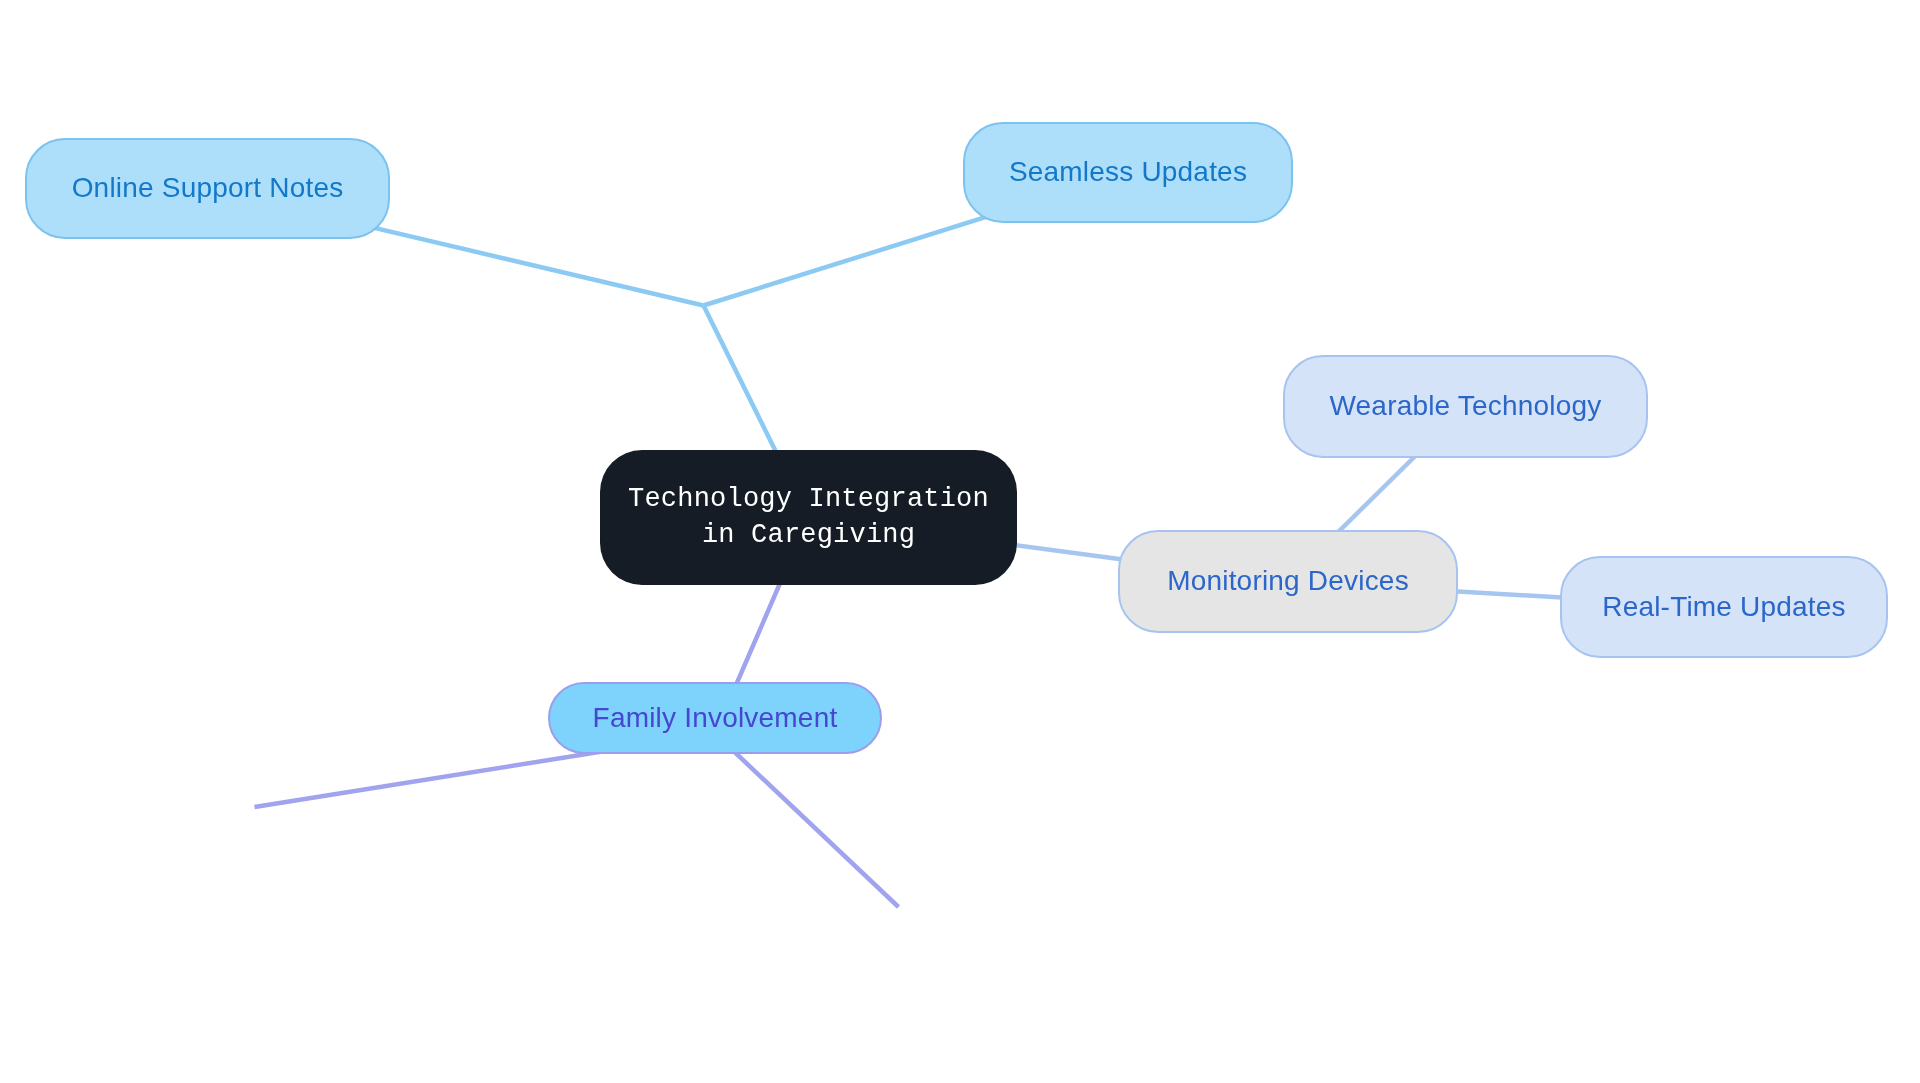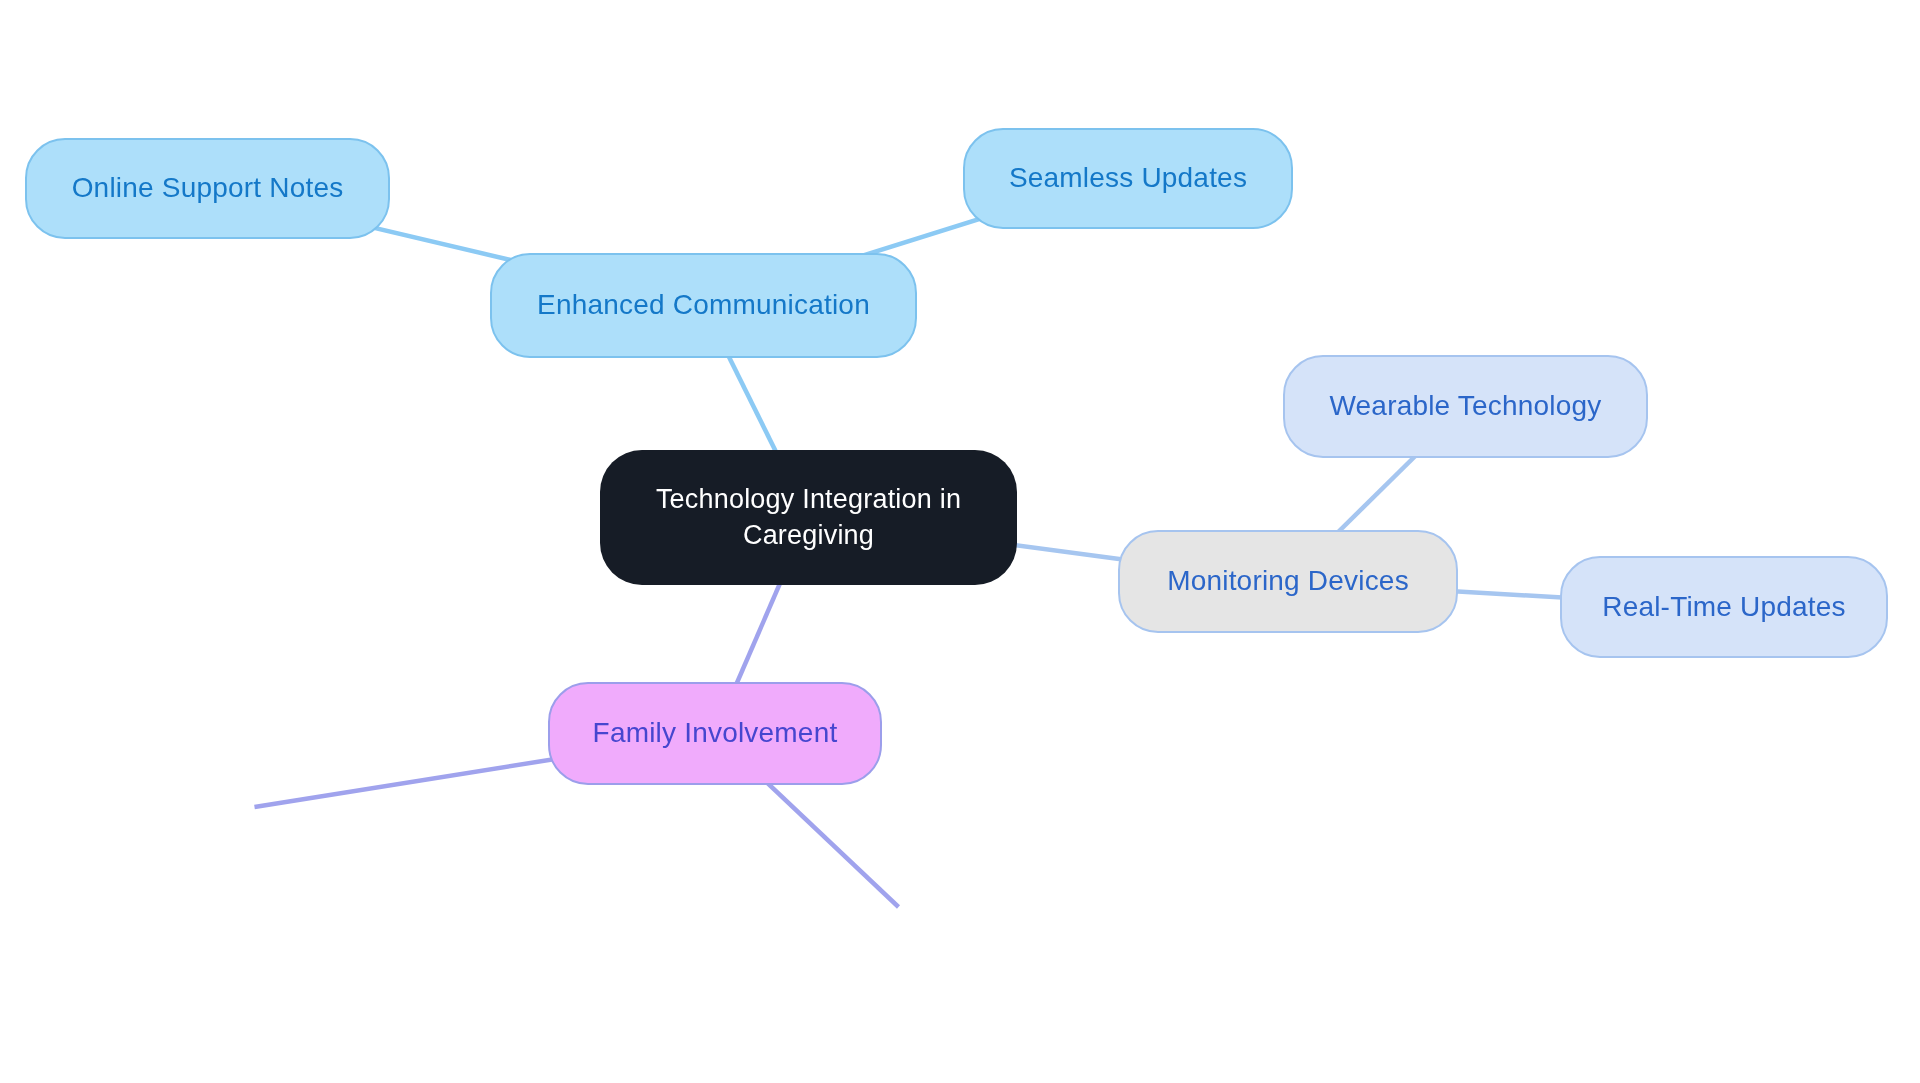--- a/index.html
+++ b/index.html
@@ -39,20 +39,21 @@
     display: block;
     font-size: 28px;
     line-height: 1.3;
     letter-spacing: 0.2px;
     white-space: nowrap;
   }
   .node.central {
     border: none;
     border-radius: 42px;
     padding: 0 28px;
+    font-family: Liberation Mono, monospace;
   }
   .node.central .node-label {
     font-size: 27px;
     line-height: 1.32;
     white-space: normal;
     max-width: 370px;
   }
 </style>
 </head>
 <body>
@@ -68,43 +69,40 @@
       <line x1="1288" y1="581.5" x2="1724" y2="607" stroke="#a6c6f0" stroke-width="4.5"></line>
       <line x1="808.5" y1="517.5" x2="715" y2="733.5" stroke="#a0a3ed" stroke-width="4.5"></line>
       <line x1="715" y1="733.5" x2="254.5" y2="807" stroke="#a0a3ed" stroke-width="4.5"></line>
       <line x1="715" y1="733.5" x2="898.5" y2="907" stroke="#a0a3ed" stroke-width="4.5"></line>
     </svg>
 
   <div class="node central" style="left: 600px; top: 450px; width: 417px; height: 135px; background: rgb(22, 28, 38); border-color: rgb(22, 28, 38); color: rgb(255, 255, 255);">
     <span class="node-label">Technology Integration in Caregiving</span>
   </div>
 
-  <div class="node" style="left: 490px; top: 253px; width: 427px; height: 105px; background: rgb(173, 223, 250); border-color: rgb(124, 194, 238); color: rgb(20, 120, 200);">
-    <span class="node-label">Enhanced Communication</span>
-  </div>
 
   <div class="node" style="left: 25px; top: 138px; width: 365px; height: 101px; background: rgb(173, 223, 250); border-color: rgb(124, 194, 238); color: rgb(20, 120, 200); justify-content: center;">
     <span class="node-label">Online Support Notes</span>
   </div>
 
-  <div class="node" style="left: 963px; top: 122px; width: 330px; height: 101px; background: rgb(173, 223, 250); border-color: rgb(124, 194, 238); color: rgb(20, 120, 200); margin-top: 6px;">
+  <div class="node" style="left: 963px; top: 122px; width: 330px; height: 101px; background: rgb(173, 223, 250); border-color: rgb(124, 194, 238); color: rgb(20, 120, 200);">
     <span class="node-label">Seamless Updates</span>
   </div>
 
   <div class="node" style="left: 1118px; top: 530px; width: 340px; height: 103px; background: #e5e5e5; border-color: rgb(166, 196, 239); color: rgb(43, 102, 201);">
     <span class="node-label">Monitoring Devices</span>
   </div>
 
   <div class="node" style="left: 1283px; top: 355px; width: 365px; height: 103px; background: rgb(213, 227, 249); border-color: rgb(166, 196, 239); color: rgb(43, 102, 201);">
     <span class="node-label">Wearable Technology</span>
   </div>
 
   <div class="node" style="left: 1560px; top: 556px; width: 328px; height: 102px; background: rgb(213, 227, 249); border-color: rgb(166, 196, 239); color: rgb(43, 102, 201); justify-content: center;">
     <span class="node-label">Real-Time Updates</span>
   </div>
 
-  <div class="node" style="left: 548px; top: 682px; width: 334px; height: 103px; background: #f0abfc; border-color: rgb(156, 158, 235); color: rgb(70, 70, 207);">
+  <div class="node" style="left: 548px; top: 682px; width: 334px; height: 72px; background: #7dd3fc; border-color: rgb(156, 158, 235); color: rgb(70, 70, 207);">
     <span class="node-label">Family Involvement</span>
   </div>
 
 
 
 </div>
 
 </body></html>

